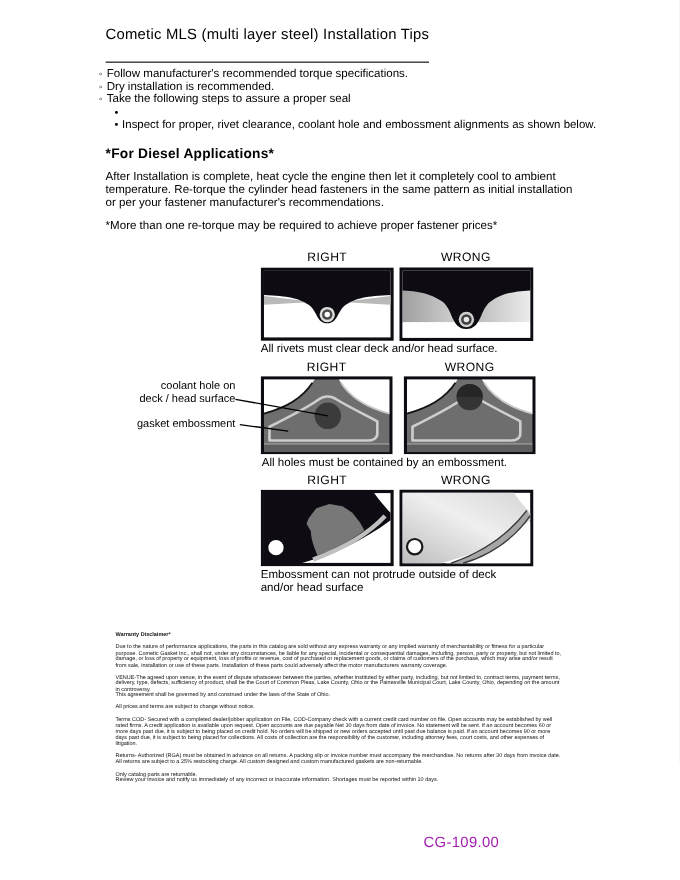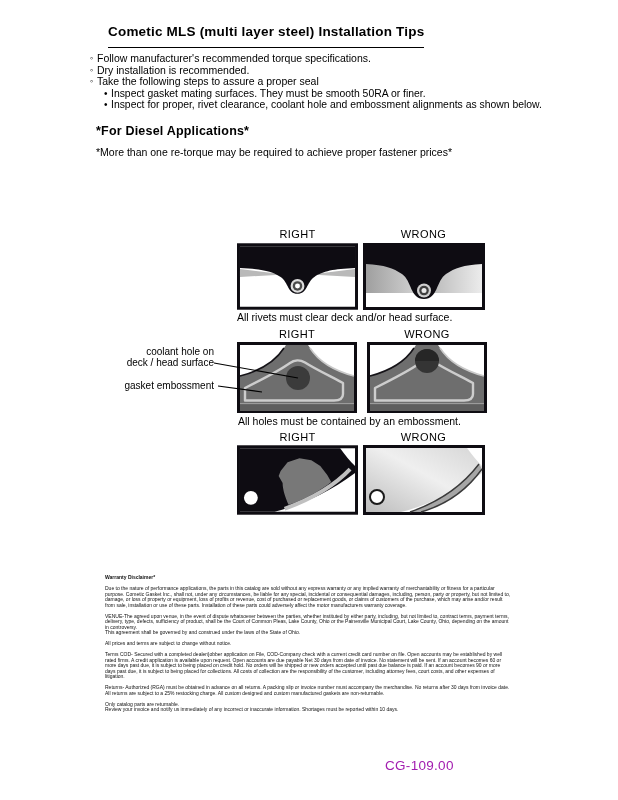--- a/index.html
+++ b/index.html
@@ -4,22 +4,22 @@
 <style>
   html,body{margin:0;padding:0;background:#e8e8e8;}
   .page{
     position:relative;width:618px;height:800px;background:#ffffff;
     font-family:"Liberation Sans", sans-serif;color:#000;overflow:hidden;
     margin:0 auto;
   }
   
   .intro{position:absolute;left:90px;top:22px;width:442px;}
   .title{
-    display:inline-block;margin-left:18px;font-size:13.5px;font-weight:bold;
-    letter-spacing:.2px;border-bottom:1.6px solid #000;padding-bottom:8px;
+    display:inline-block;margin-left:6px;font-size:13.5px;font-weight:normal;
+    letter-spacing:.2px;border-bottom:1.6px solid #000;padding-bottom:18px;
   }
   .bullets{margin-top:5px;}
   .b-row{display:flex;font-size:10.5px;line-height:11.6px;white-space:nowrap;}
   .b-mark{width:7px;flex:0 0 7px;font-size:9px;line-height:11.6px;}
   .sb-row{display:flex;font-size:10.4px;line-height:11.6px;white-space:nowrap;padding-left:14px;}
   .sb-mark{width:7px;flex:0 0 7px;font-size:10px;line-height:11.3px;}
   .diesel-h{margin-left:6px;margin-top:13px;font-size:12.5px;font-weight:bold;letter-spacing:.2px;}
   .para{margin-left:6px;margin-top:9px;font-size:10.5px;line-height:11.7px;width:428px;}
   .para.first{margin-top:4px;}
   
@@ -50,29 +50,29 @@
       <div class="b-row">
         <span class="b-mark">◦</span>
         <span>Dry installation is recommended.</span>
       </div>
       <div class="b-row">
         <span class="b-mark">◦</span>
         <span>Take the following steps to assure a proper seal</span>
       </div>
       <div class="sb-row">
         <span class="sb-mark">•</span>
-        <span>Inspect gasket mating surfaces.  They must be smooth 50RA or finer.</span>
       </div>
       <div class="sb-row">
         <span class="sb-mark">•</span>
         <span>Inspect for proper, rivet clearance, coolant hole and embossment alignments as shown below.</span>
       </div>
     </div>
 
     <div class="diesel-h">*For Diesel Applications*</div>
+    <div class="para">After Installation is complete, heat cycle the engine then let it completely cool to ambient temperature. Re-torque the cylinder head fasteners in the same pattern as initial installation or per your fastener manufacturer's recommendations.</div>
     <div class="para">*More than one re-torque may be required to achieve proper fastener prices*</div>
   </div>
 
   <div class="dg-label" style="left:237px;top:228px;">RIGHT</div>
   <div class="dg-label" style="left:363px;top:228px;">WRONG</div>
 
   <svg class="panel" style="left:237px;top:243px;" width="121" height="67" viewBox="0 0 122 67">
     <rect x="1.5" y="1.5" width="119" height="64" fill="#ffffff" stroke="#0e0c12" stroke-width="3"></rect>
     <polygon points="3,26 48,31.5 3,34" fill="#b9b9b9"></polygon>
     <polygon points="119,26 74,31.5 119,34" fill="#b9b9b9"></polygon>
@@ -167,20 +167,24 @@
     </defs>
     <rect x="1.5" y="1.5" width="119" height="67" fill="#ffffff" stroke="#0e0c12" stroke-width="3"></rect>
     <path d="M3,3 L104,3 C109,10 114,16 119,21 L119,28 C95,46 66,60 38,67 L3,67 Z" fill="url(#g3)"></path>
     <path d="M119,30 C96,47 68,61 42,67 L119,67 Z" fill="#ffffff"></path>
     <path d="M47,67 C76,57 100,40 116,19 L119,24 C104,45 82,60 58,67 Z" fill="#a6a6a6"></path>
     <path d="M47,67 C76,57 100,40 116,19" stroke="#3a3a3a" stroke-width="1.4" fill="none"></path>
     <path d="M58,67 C82,60 104,45 119,24" stroke="#3a3a3a" stroke-width="1.4" fill="none"></path>
     <circle cx="14" cy="52" r="7" fill="#ffffff" stroke="#1a1a1a" stroke-width="2"></circle>
   </svg>
 
+  <div class="dg-caption" style="left:237px;top:517px;">
+    <div>Embossment can not protrude outside of deck</div>
+    <div>and/or head surface</div>
+  </div>
 
   <div class="legal">
     <div class="lg-h">Warranty Disclaimer*</div>
     <p>Due to the nature of performance applications, the parts in this catalog are sold without any express warranty or any implied warranty of merchantability or fitness for a particular purpose.  Cometic Gasket Inc., shall not, under any circumstances, be liable for any special, incidental or consequential damages, including, person, party or property, but not limited to, damage, or loss of property or equipment, loss of profits or revenue, cost of purchased or replacement goods, or claims of customers of the purchase, which may arise and/or result from sale, installation or use of these parts.  Installation of these parts could adversely affect the motor manufacturers warranty coverage.</p>
     <p>VENUE-The agreed upon venue, in the event of dispute whatsoever between the parties, whether instituted by either party, including, but not limited to, contract terms, payment terms, delivery, type, defects, sufficiency of product, shall be the Court of Common Pleas, Lake County, Ohio or the Painesville Municipal Court, Lake County, Ohio, depending on the amount in controversy.
 This agreement shall be governed by and construed under the laws of the State of Ohio.</p>
     <p>All prices and terms are subject to change without notice.</p>
     <p>Terms COD- Secured with a completed dealer/jobber application on File, COD-Company check with a current credit card number on file.  Open accounts may be established by well rated firms.  A credit application is available upon request.  Open accounts are due payable Net 30 days from date of invoice.  No statement will be sent.  If an account becomes 60 or more days past due, it is subject to being placed on credit hold.  No orders will be shipped or new orders accepted until past due balance is paid.  If an account becomes 90 or more days past due, it is subject to being placed for collections.  All costs of collection are the responsibility of the customer, including attorney fees, court costs, and other expenses of litigation.</p>
     <p>Returns- Authorized (RGA) must be obtained in advance on all returns.  A packing slip or invoice number must accompany the merchandise.  No returns after 30 days from invoice date.  All returns are subject to a 25% restocking charge.  All custom designed and custom manufactured gaskets are non-returnable.</p>
     <p>Only catalog parts are returnable.

